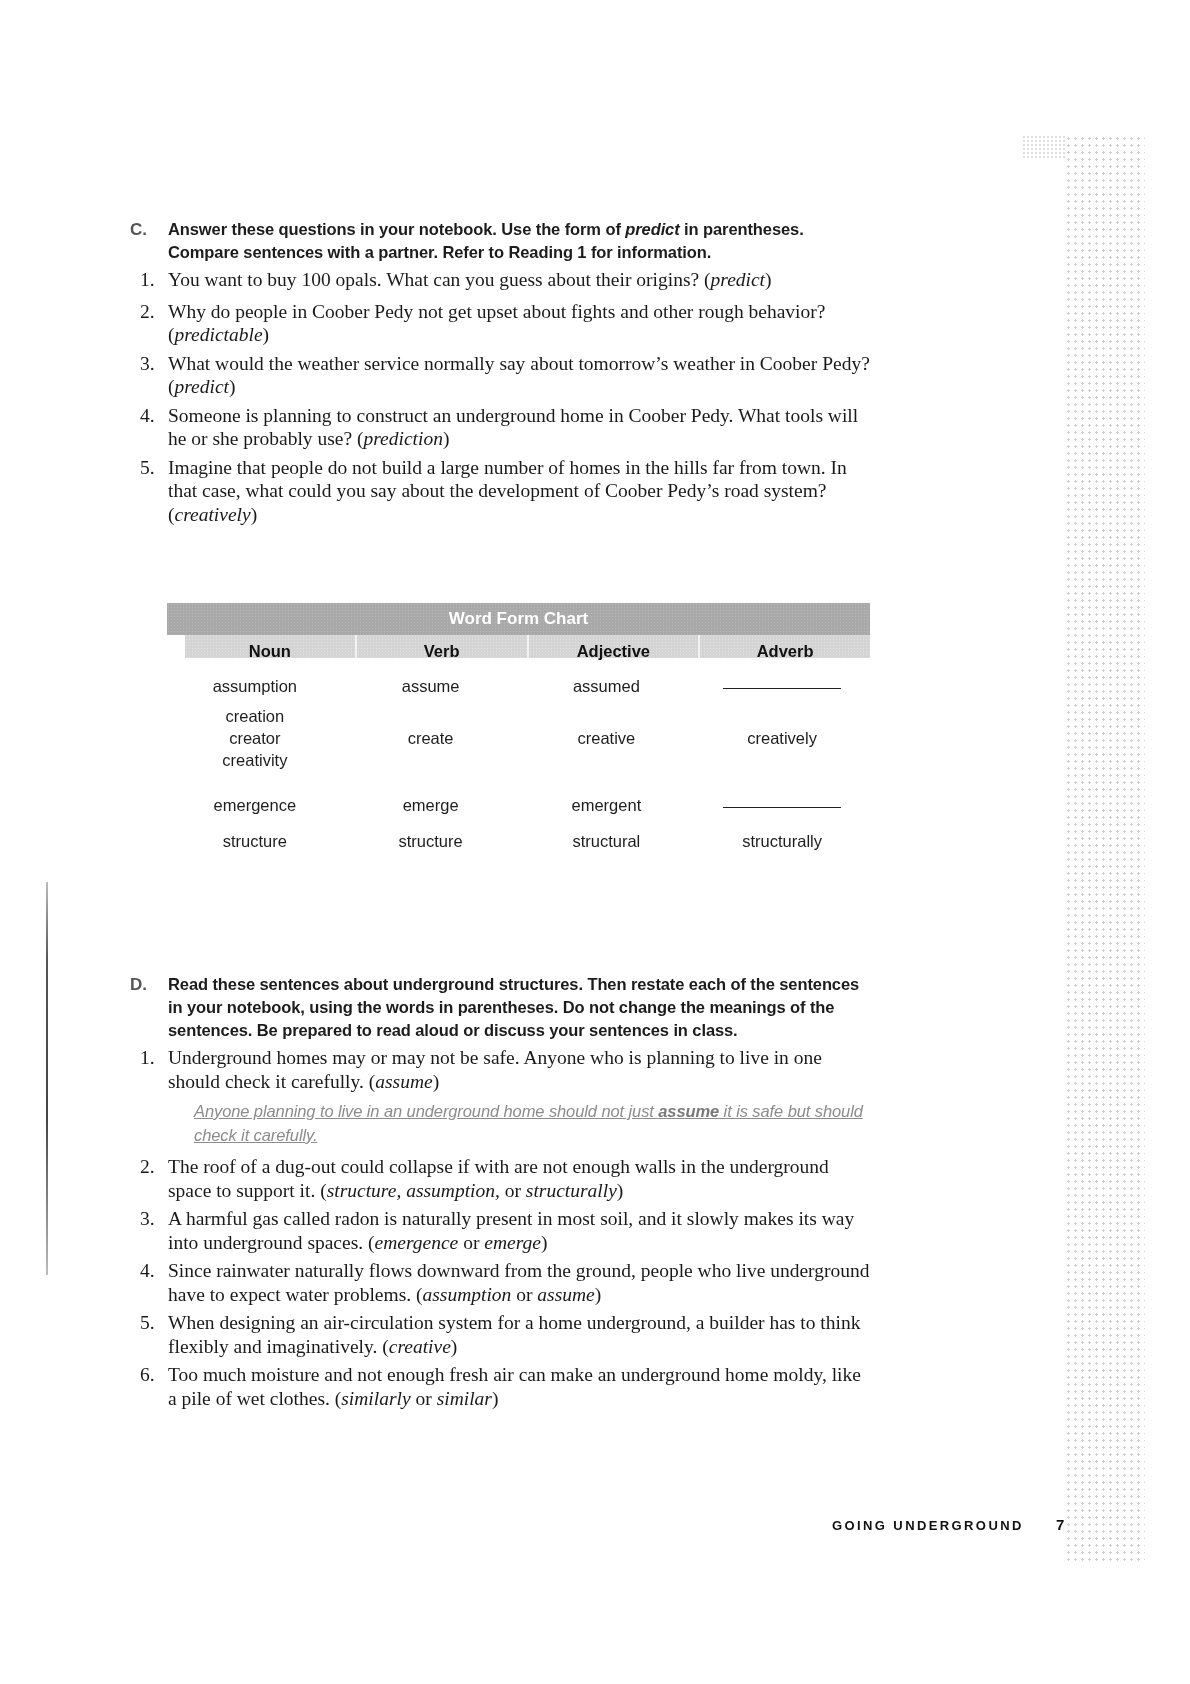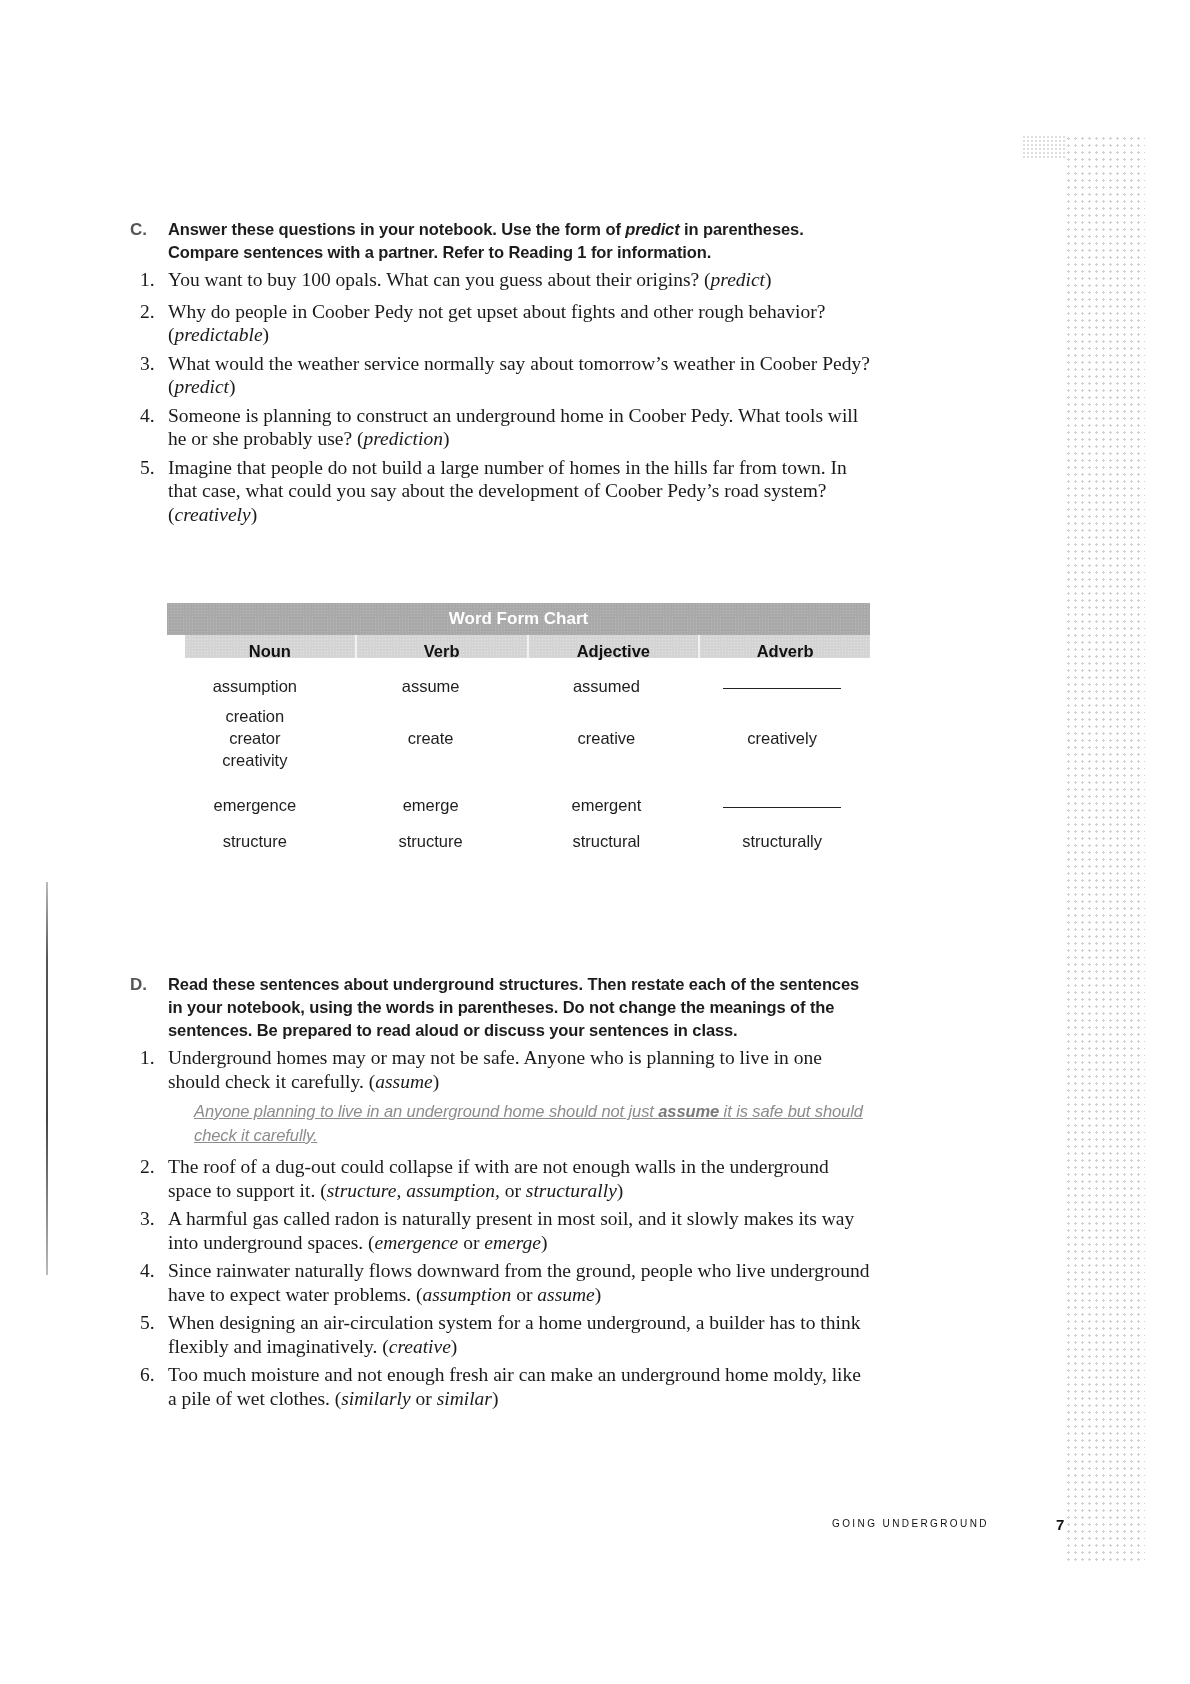--- a/index.html
+++ b/index.html
@@ -74,22 +74,22 @@
     .chart-row { display: flex; align-items: center; }
     .chart-row .cell {
       flex: 1; text-align: center; font-size: 16.5px; line-height: 22px; color: #1e1e1e;
     }
     .blank {
       display: inline-block; width: 118px; height: 1px; border-bottom: 1.5px solid #222;
       vertical-align: middle;
     }
     .footer {
       position: absolute; top: 1518px; left: 832px;
-      font-family: "Liberation Sans", sans-serif; font-weight: 400;
-      font-size: 10px; letter-spacing: 2.4px; color: #111;
+      font-family: "Liberation Sans", sans-serif; font-weight: 700;
+      font-size: 13px; letter-spacing: 2.4px; color: #111;
     }
     .page-num {
       position: absolute; top: 1516px; left: 1056px;
       font-family: "Liberation Sans", sans-serif; font-weight: 700; font-size: 15px; color: #111;
     }
   </style>
 </head>
 <body>
 
 <div class="dot-strip-cap"></div>

